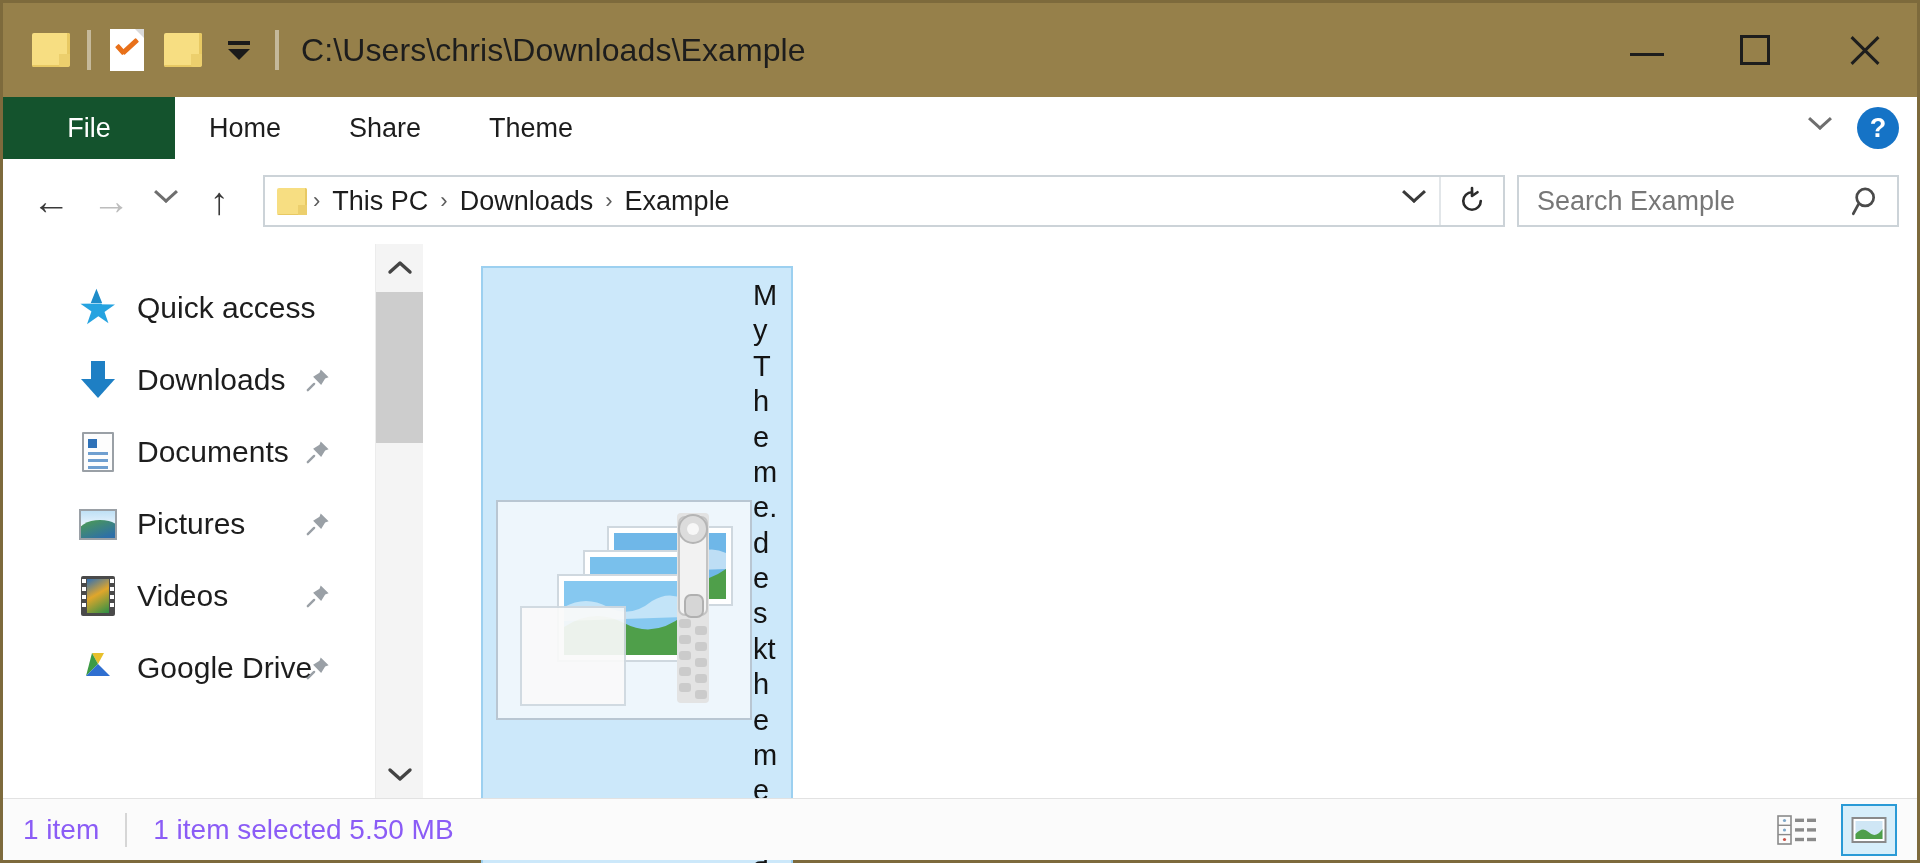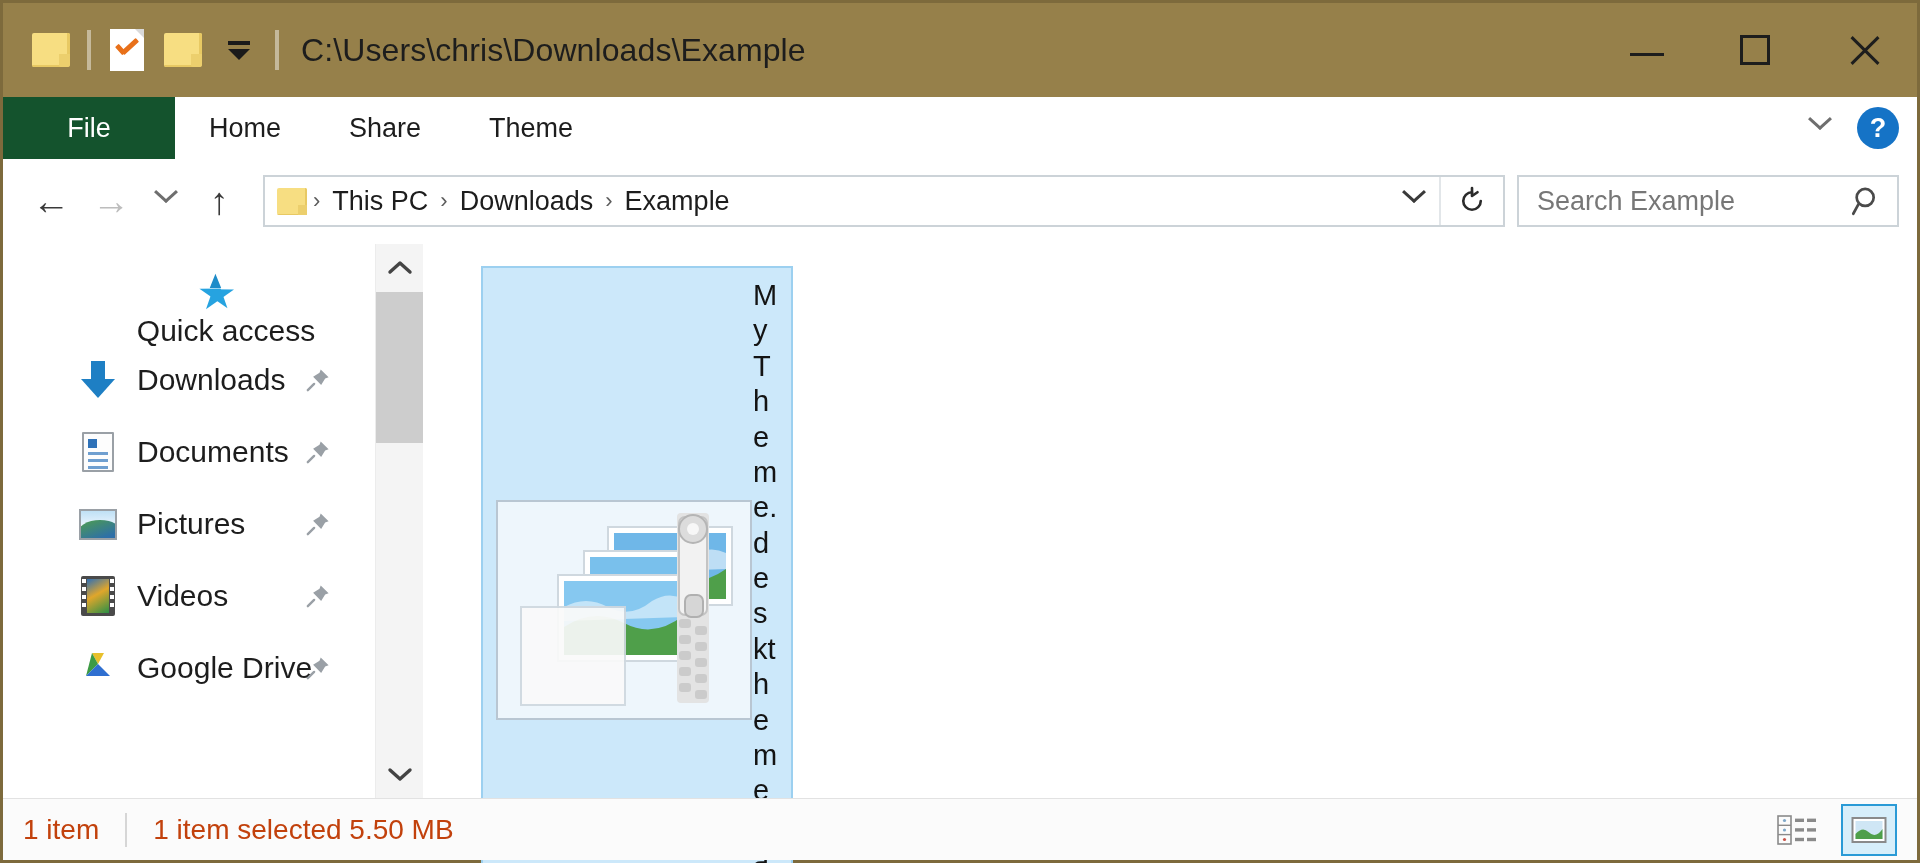--- a/index.html
+++ b/index.html
@@ -233,21 +233,21 @@
     flex: 1 1 auto;
     padding-top: 28px;
     overflow: hidden;
   }
   .navitem {
     height: 72px;
     display: flex; align-items: center;
     padding-left: 74px;
     position: relative;
   }
-  .navitem.root { padding-left: 74px; flex-direction: column; }
+  .navitem.root { padding-left: 74px; }
   .nav-ico {
     width: 42px; height: 42px;
     display: flex; align-items: center; justify-content: center;
     flex: 0 0 auto;
     margin-right: 18px;
   }
   .nav-label {
     font-size: 30px; color: #1d1d1d;
     white-space: nowrap;
   }
@@ -394,21 +394,21 @@
   
   .statusbar {
     height: 62px;
     flex: 0 0 auto;
     background: #fbfbfb;
     border-top: 1px solid #e2e2e2;
     display: flex; align-items: center;
     padding: 0 20px;
     position: relative;
   }
-  .status-text { font-size: 28px; color: #c2410c; }
+  .status-text { font-size: 28px; color: #8b5cf6; }
   .status-sep { width: 2px; height: 34px; background: #d6d6d6; margin: 0 26px; }
   .status-right {
     position: absolute; right: 20px; top: 0; height: 62px;
     display: flex; align-items: center; gap: 16px;
   }
   .viewbtn {
     width: 56px; height: 52px;
     display: flex; align-items: center; justify-content: center;
     border: 2px solid transparent;
   }

